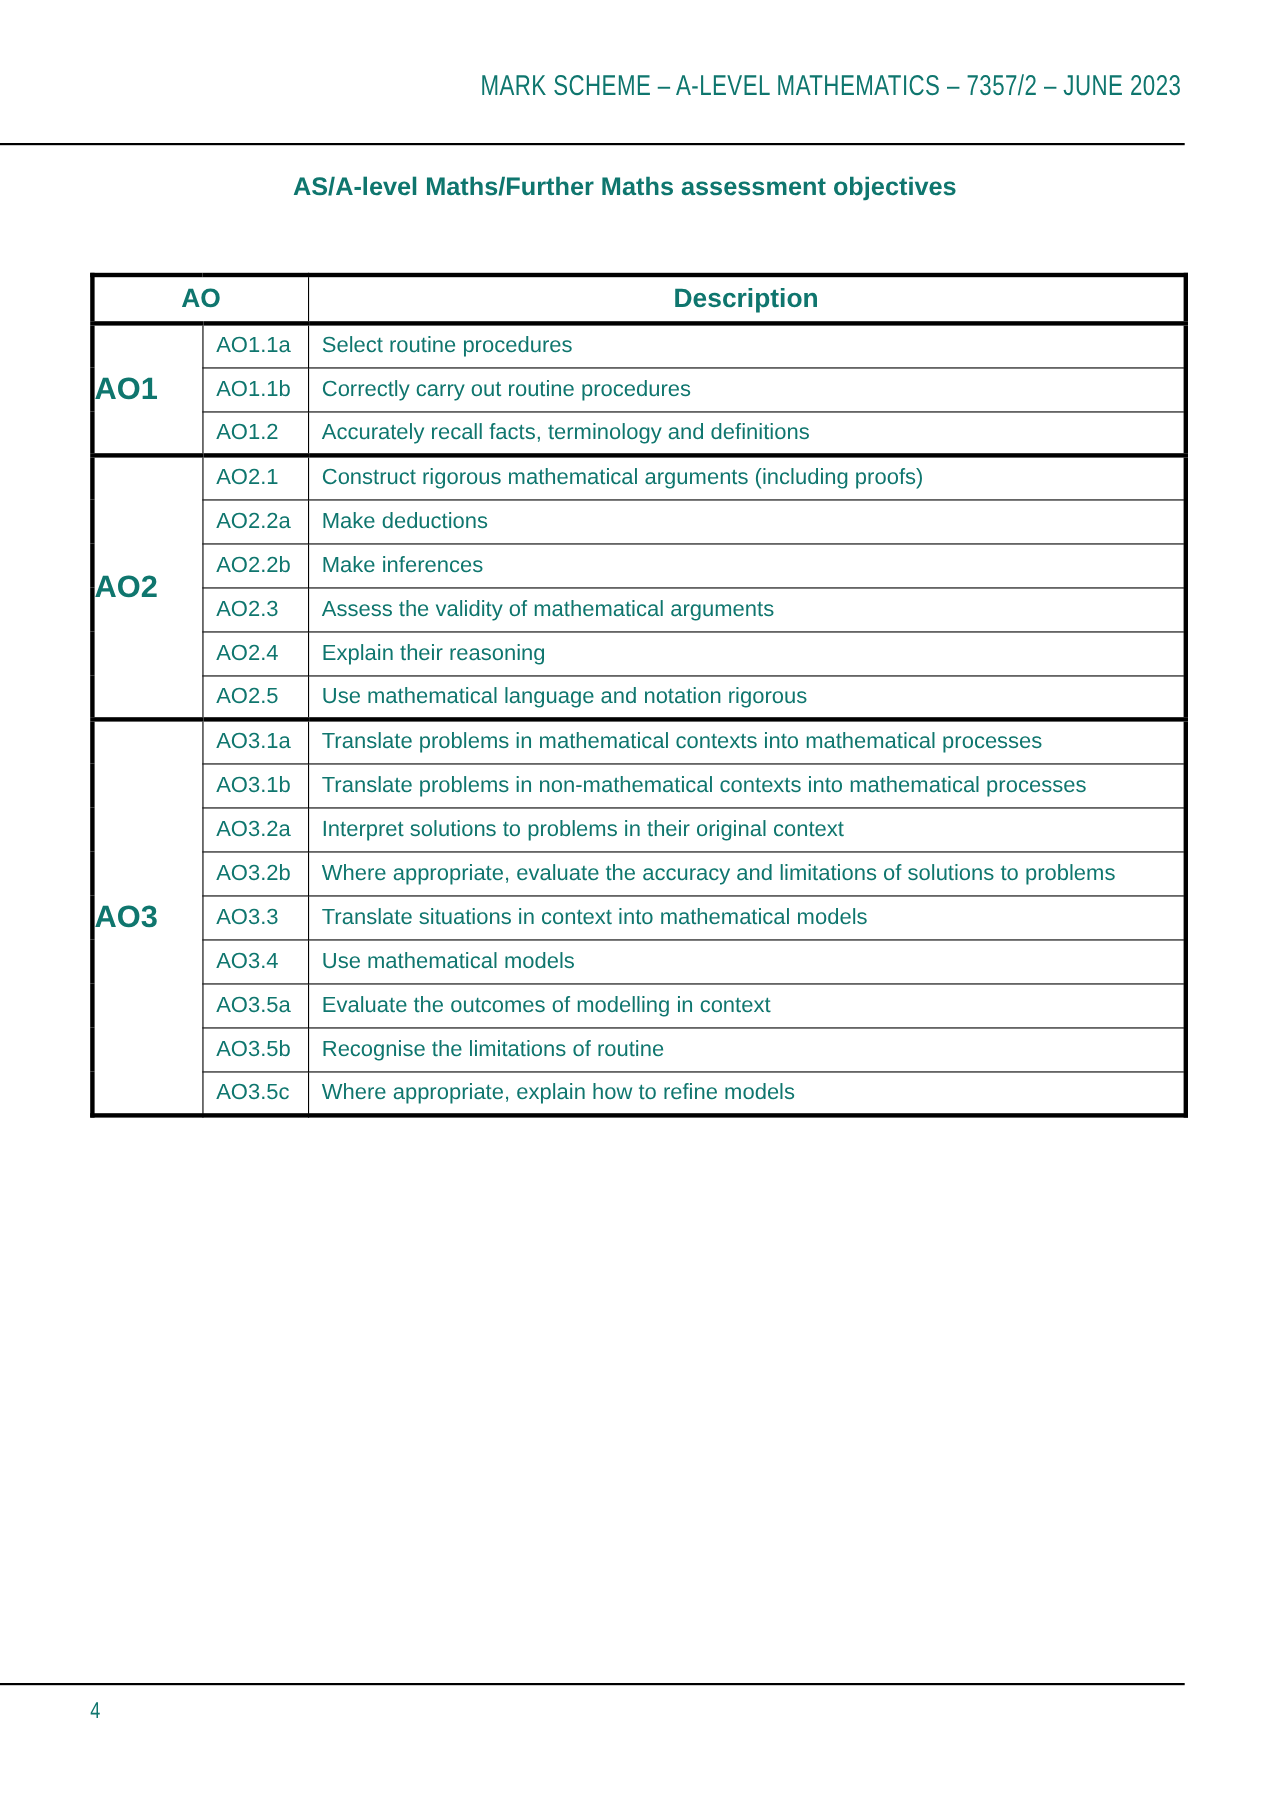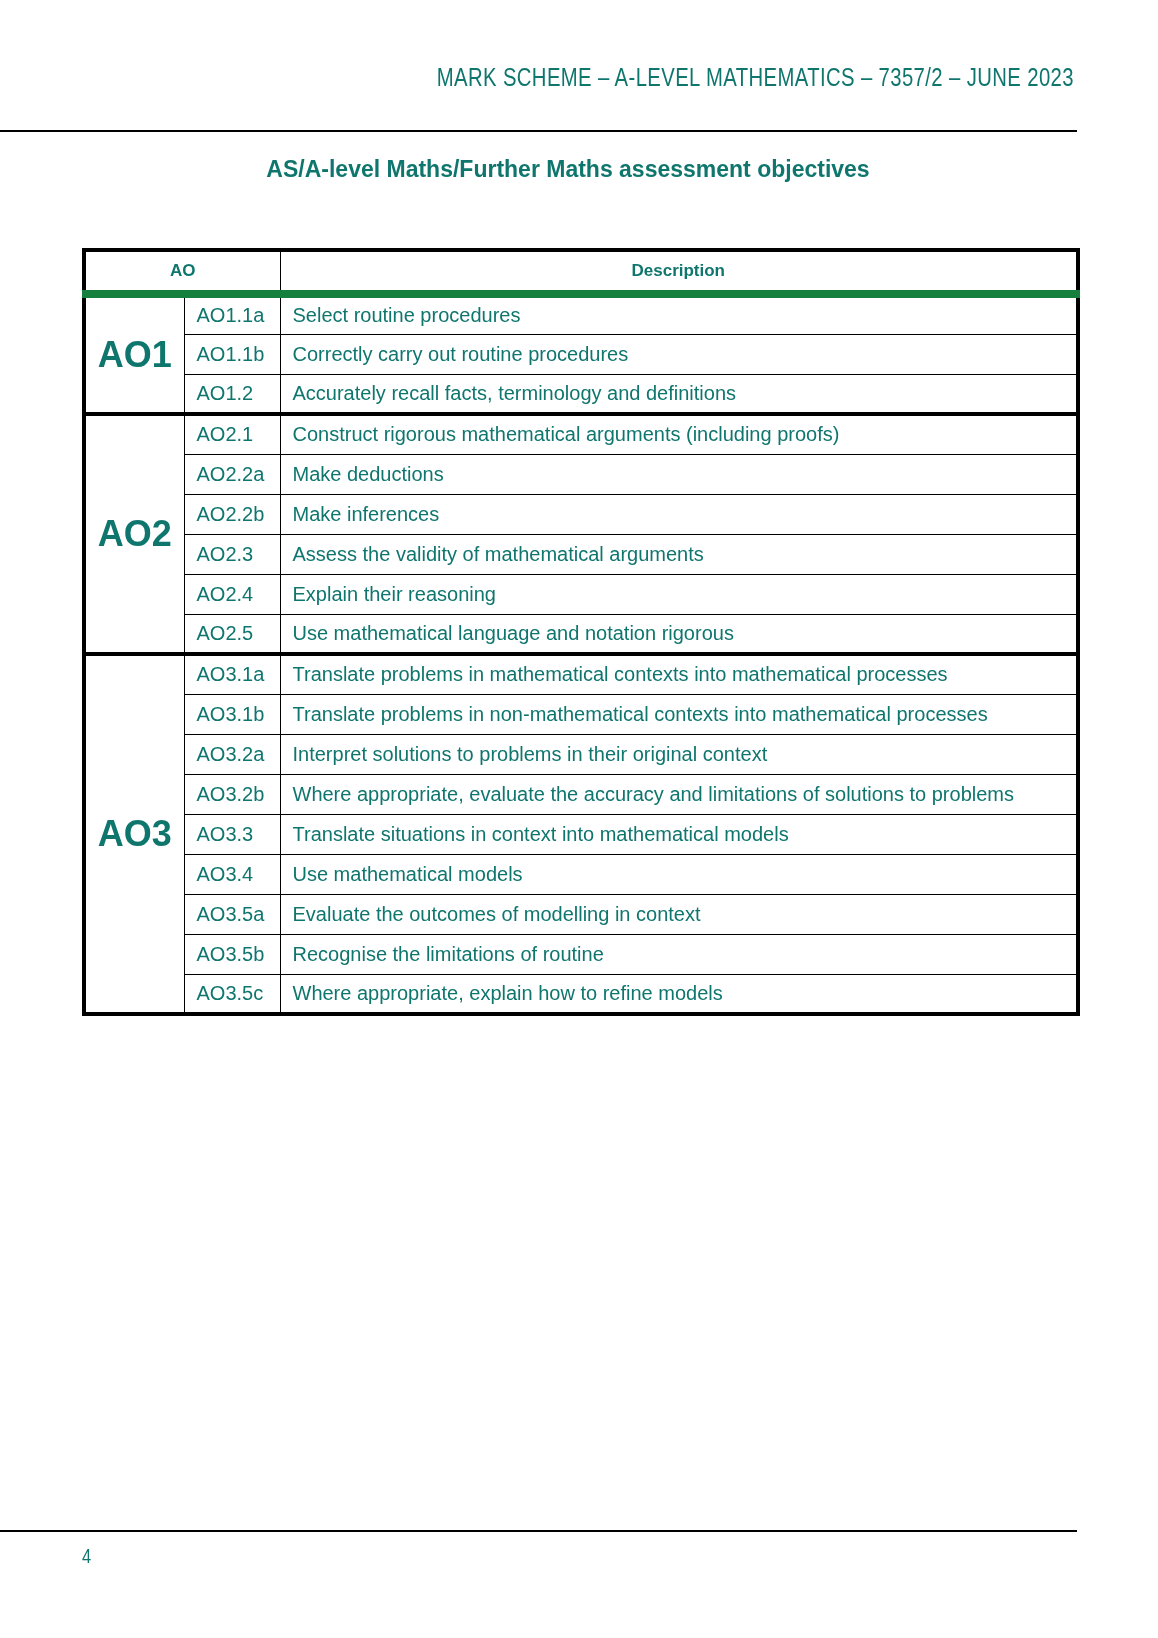--- a/index.html
+++ b/index.html
@@ -67,30 +67,30 @@
   .ao-table col.c3 { width: 798px; }
   .ao-table th, .ao-table td {
     border: 1.5px solid #000000;
     vertical-align: middle;
     overflow: hidden;
     white-space: nowrap;
   }
   .ao-table thead tr { height: 44px; }
   .ao-table tbody tr { height: 40px; }
   .ao-table th {
-    font-size: 17px;
+    font-size: 24px;
     font-weight: bold;
     text-align: center;
-    border-bottom: 8px solid #15803d;
+    border-bottom: 3px solid #15803d;
   }
   .ao-table tbody tr.group-start td { border-top: 4px solid #000000; }
   td.group-label {
-    font-size: 36px;
+    font-size: 28px;
     font-weight: bold;
-    text-align: center;
+    text-align: left;
   }
   td.code  { padding: 0 4px 0 12px; }
   td.desc  { padding: 0 6px 0 12px; }
 
   
   .footer-rule {
     position: absolute;
     top: 1530px;
     left: 0;
     width: 1077px;

